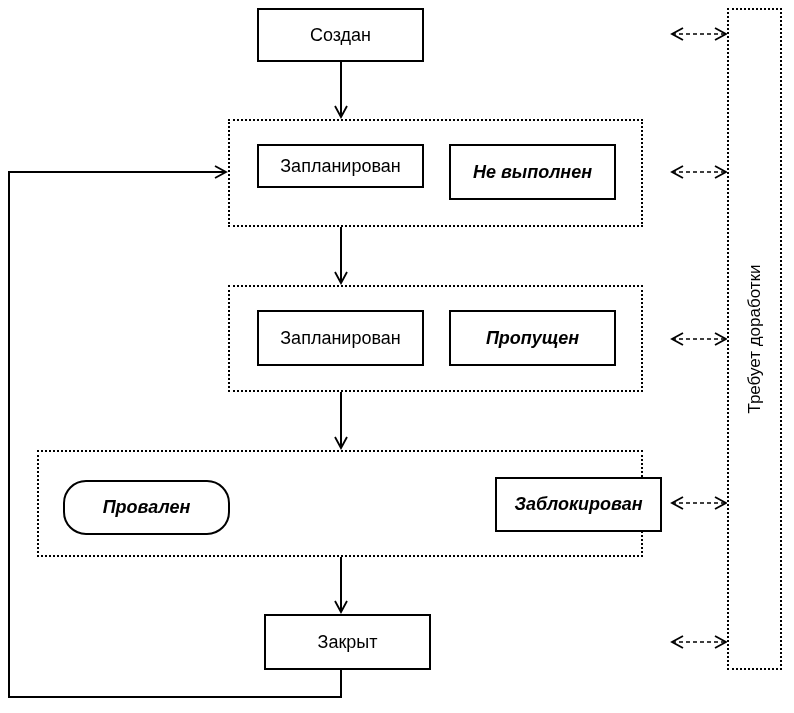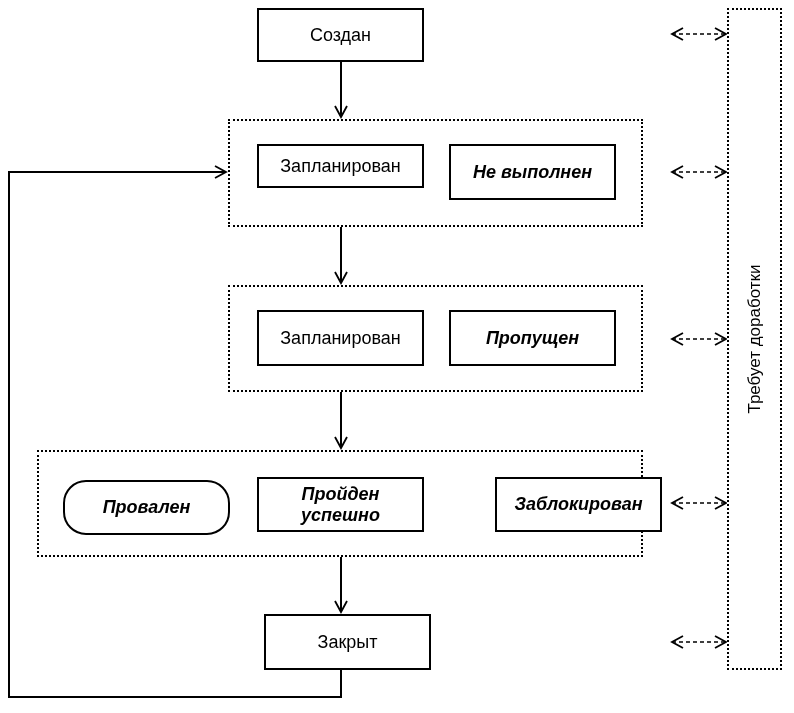--- a/index.html
+++ b/index.html
@@ -121,24 +121,20 @@
   <div class="node n-inprogress">
     <span>Запланирован</span>
   </div>
   <div class="node bold n-skipped">
     <span>Пропущен</span>
   </div>
 
   <div class="node bold n-failed">
     <span>Провален</span>
   </div>
-  <div class="node bold n-passed">
-    <span>Пройден
-успешно</span>
-  </div>
   <div class="node bold n-blocked">
     <span>Заблокирован</span>
   </div>
 
   <div class="node n-closed">
     <span>Закрыт</span>
   </div>
 
   <div class="panel p-rework">
     <span>Требует доработки</span>

